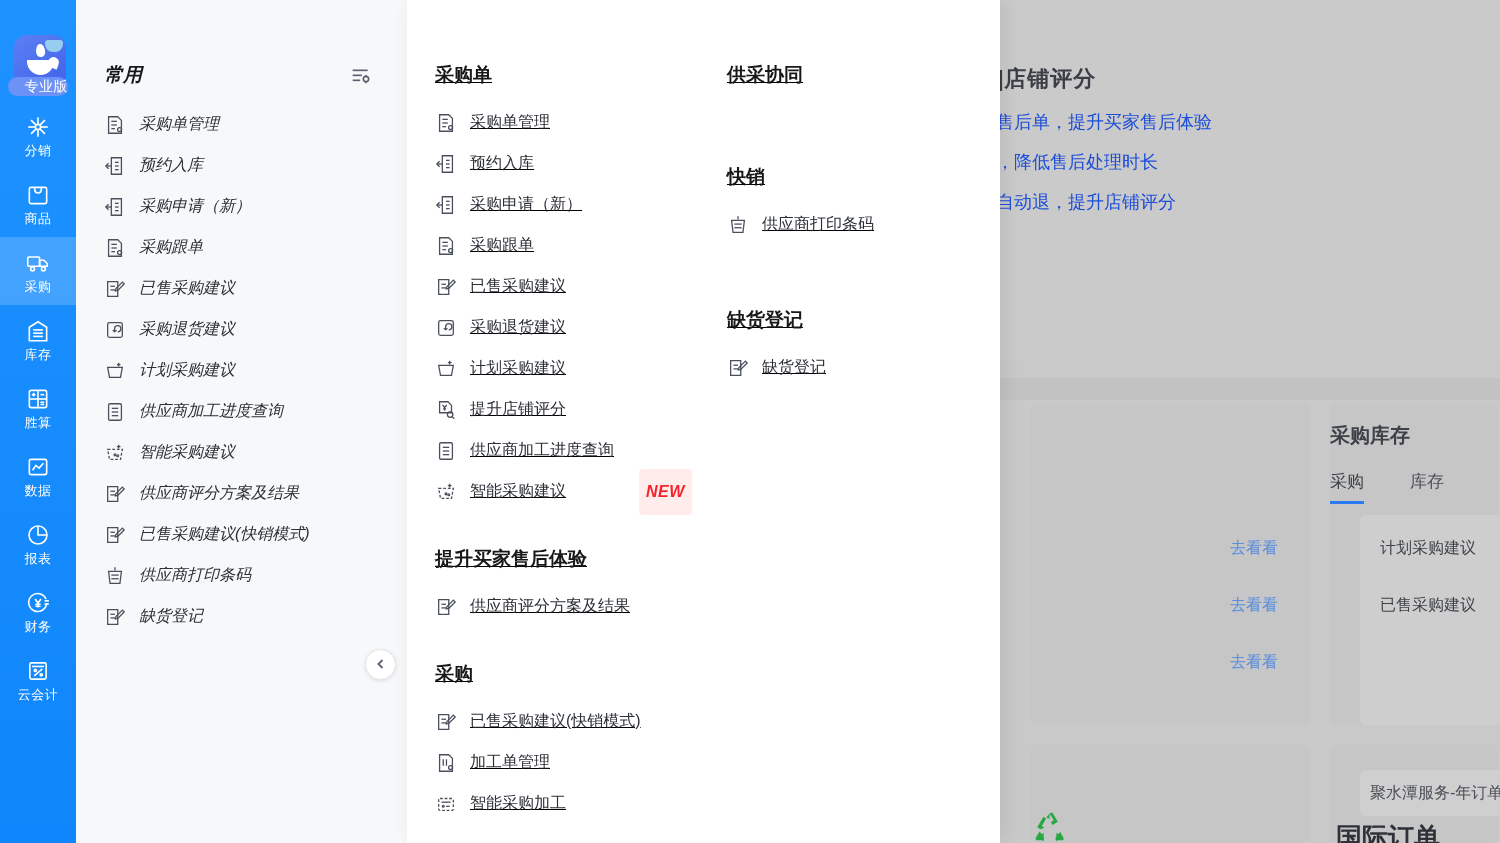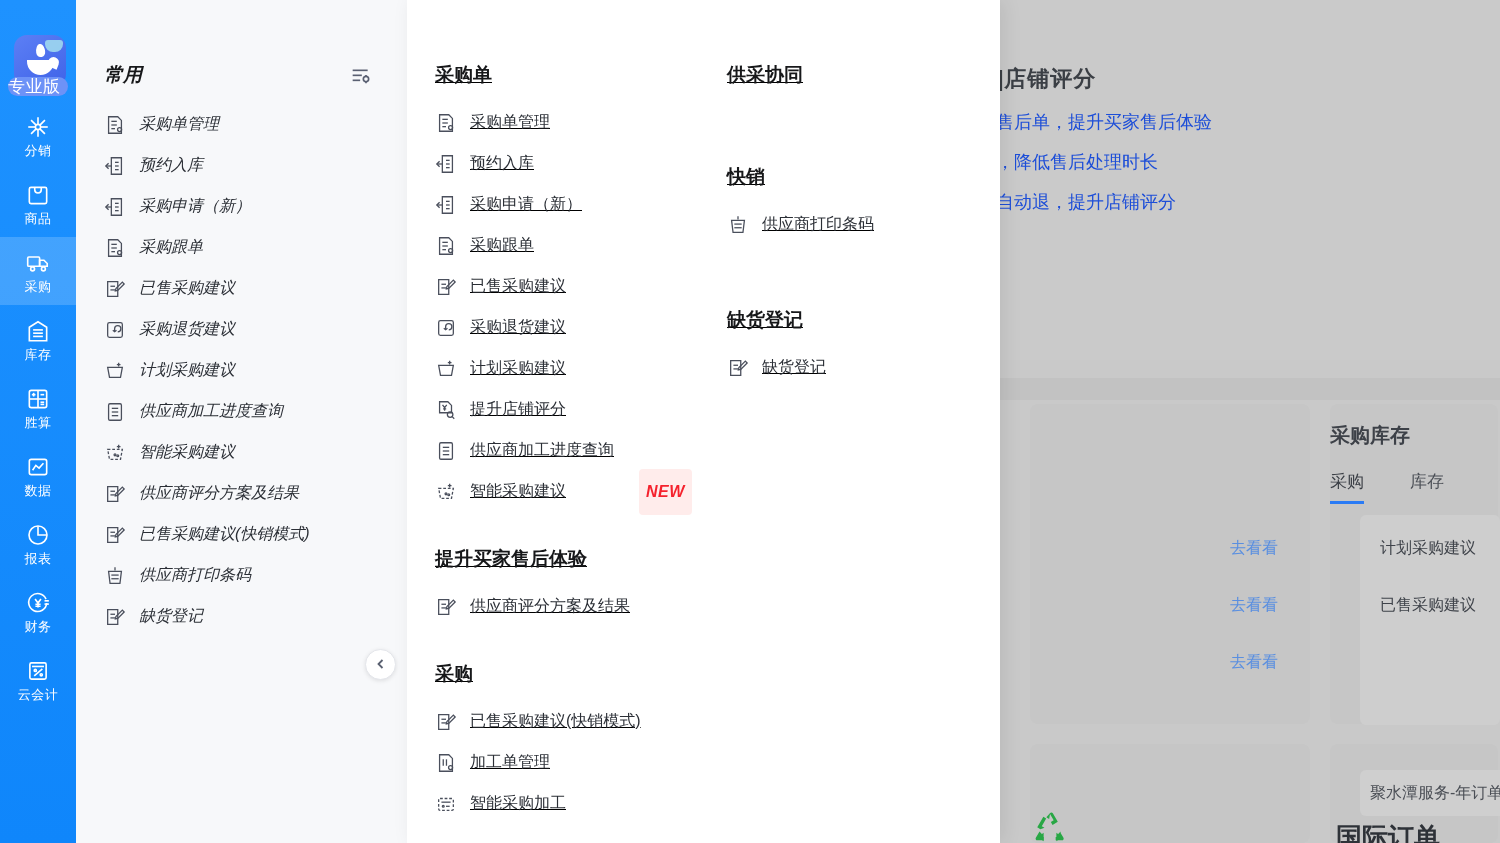--- a/index.html
+++ b/index.html
@@ -132,21 +132,21 @@
   }
   .logo-leaf:after {
     content:""; position:absolute; right:-5px; top:-3px;
     width: 11px; height: 11px; background:#fff; border-radius: 50% 50% 0 50%;
     transform: rotate(22deg);
   }
   .logo-badge {
     position: absolute; left: 0; top: 42px;
     width: 60px; height: 19px; border-radius: 10px;
     background: #6d92f7;
-    color: #fff; font-size: 17px; text-align: left; line-height: 19px;
+    color: #fff; font-size: 14px; text-align: right; line-height: 19px;
     letter-spacing: .5px;
   }
   .rail-item {
     position: relative;
     width: 76px; height: 68px;
     display: flex; flex-direction: column; align-items: center; justify-content: center;
     color: #fff;
     gap: 4px;
   }
   .rail-item.active { background: rgba(255,255,255,.18); }

